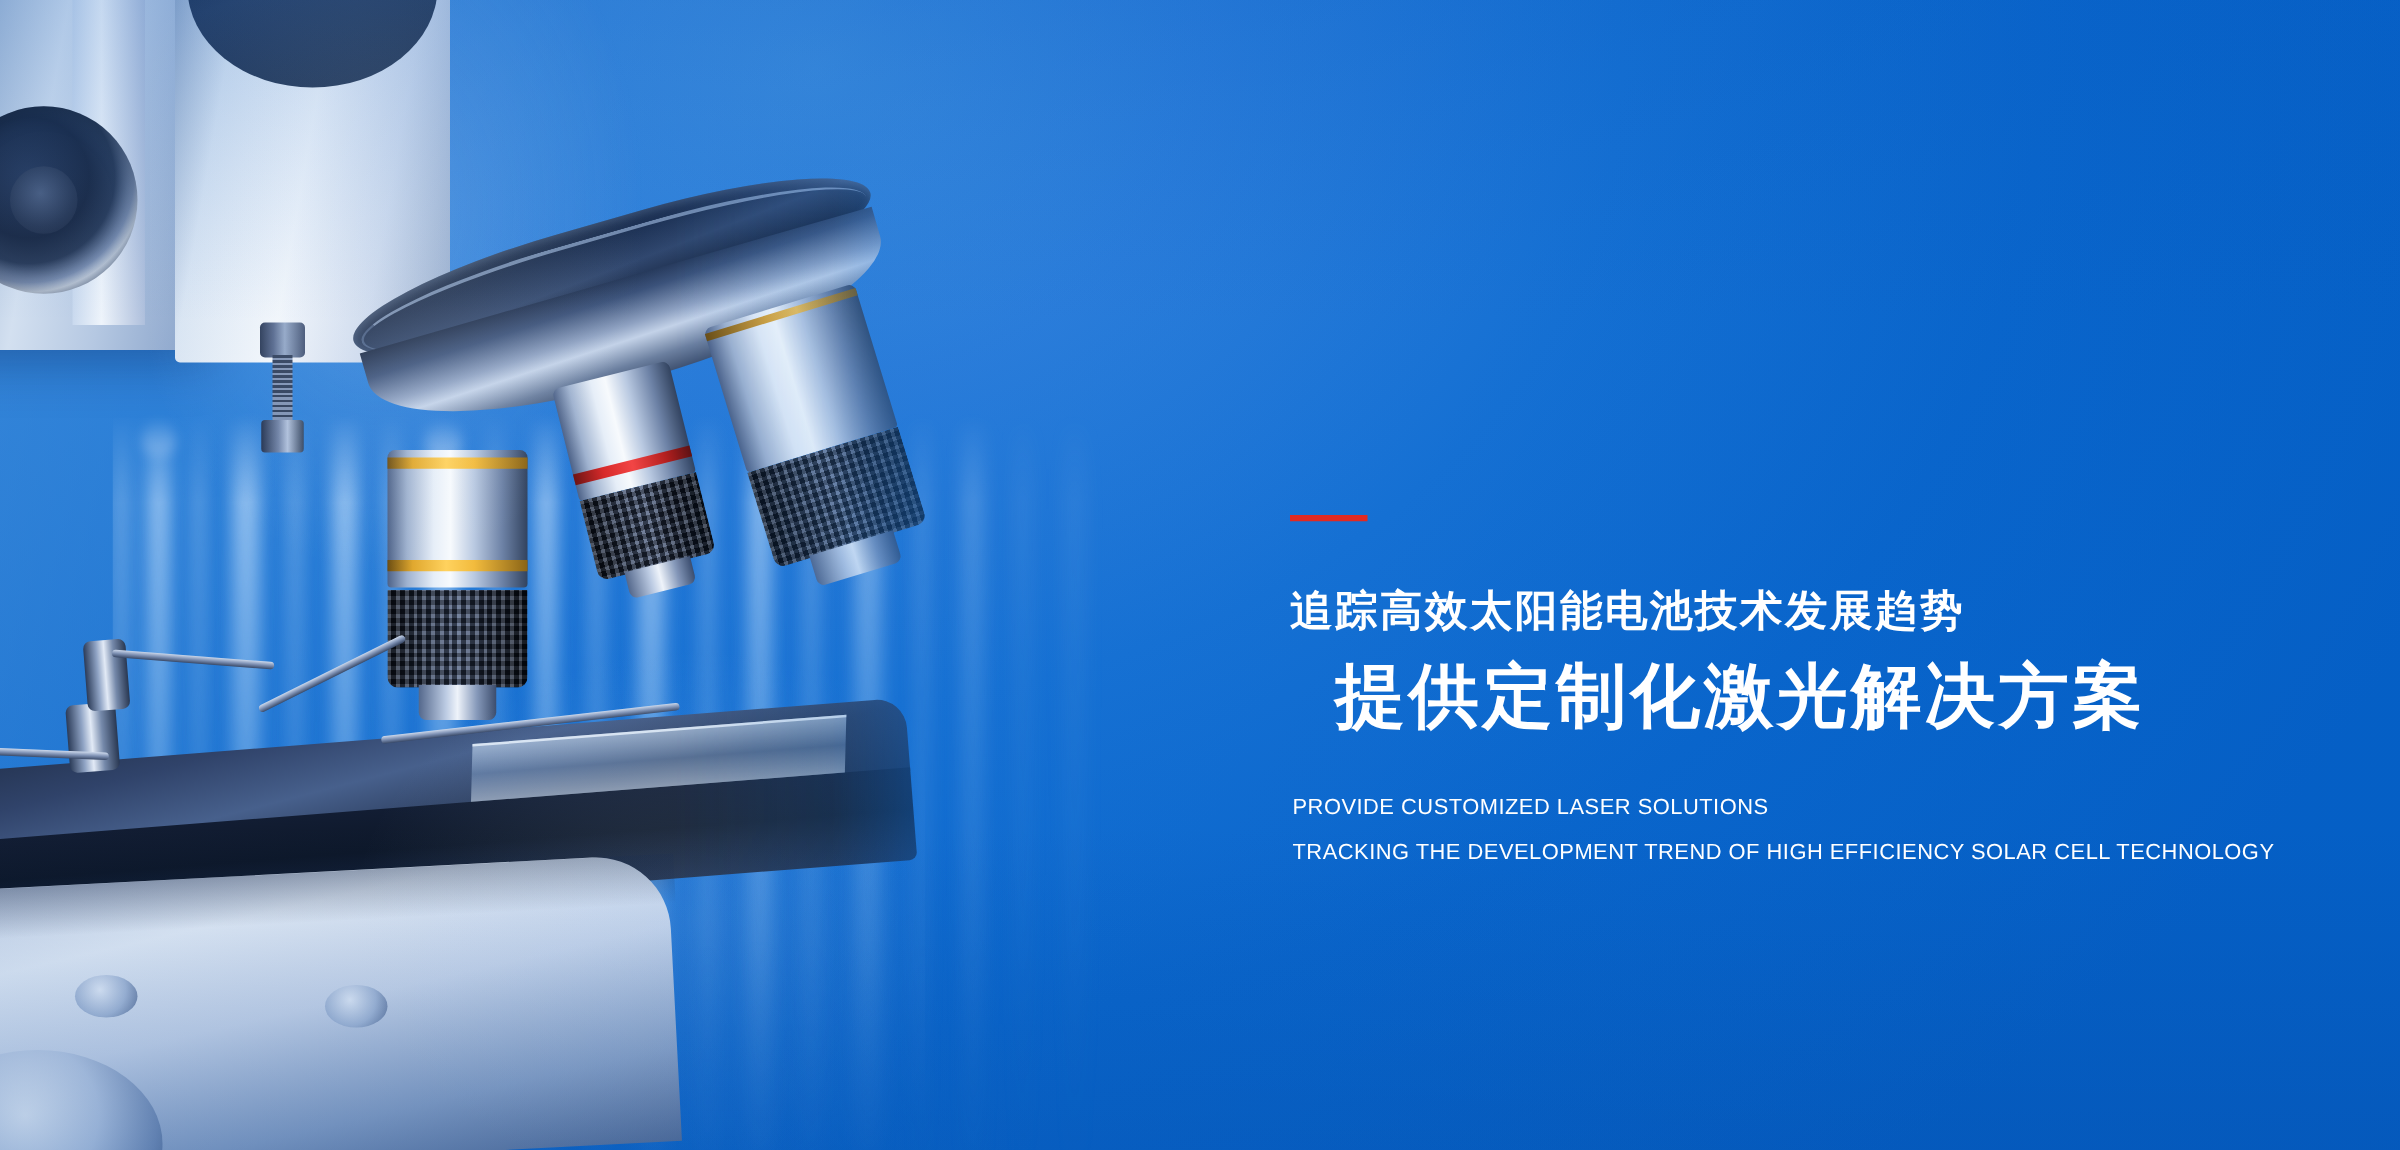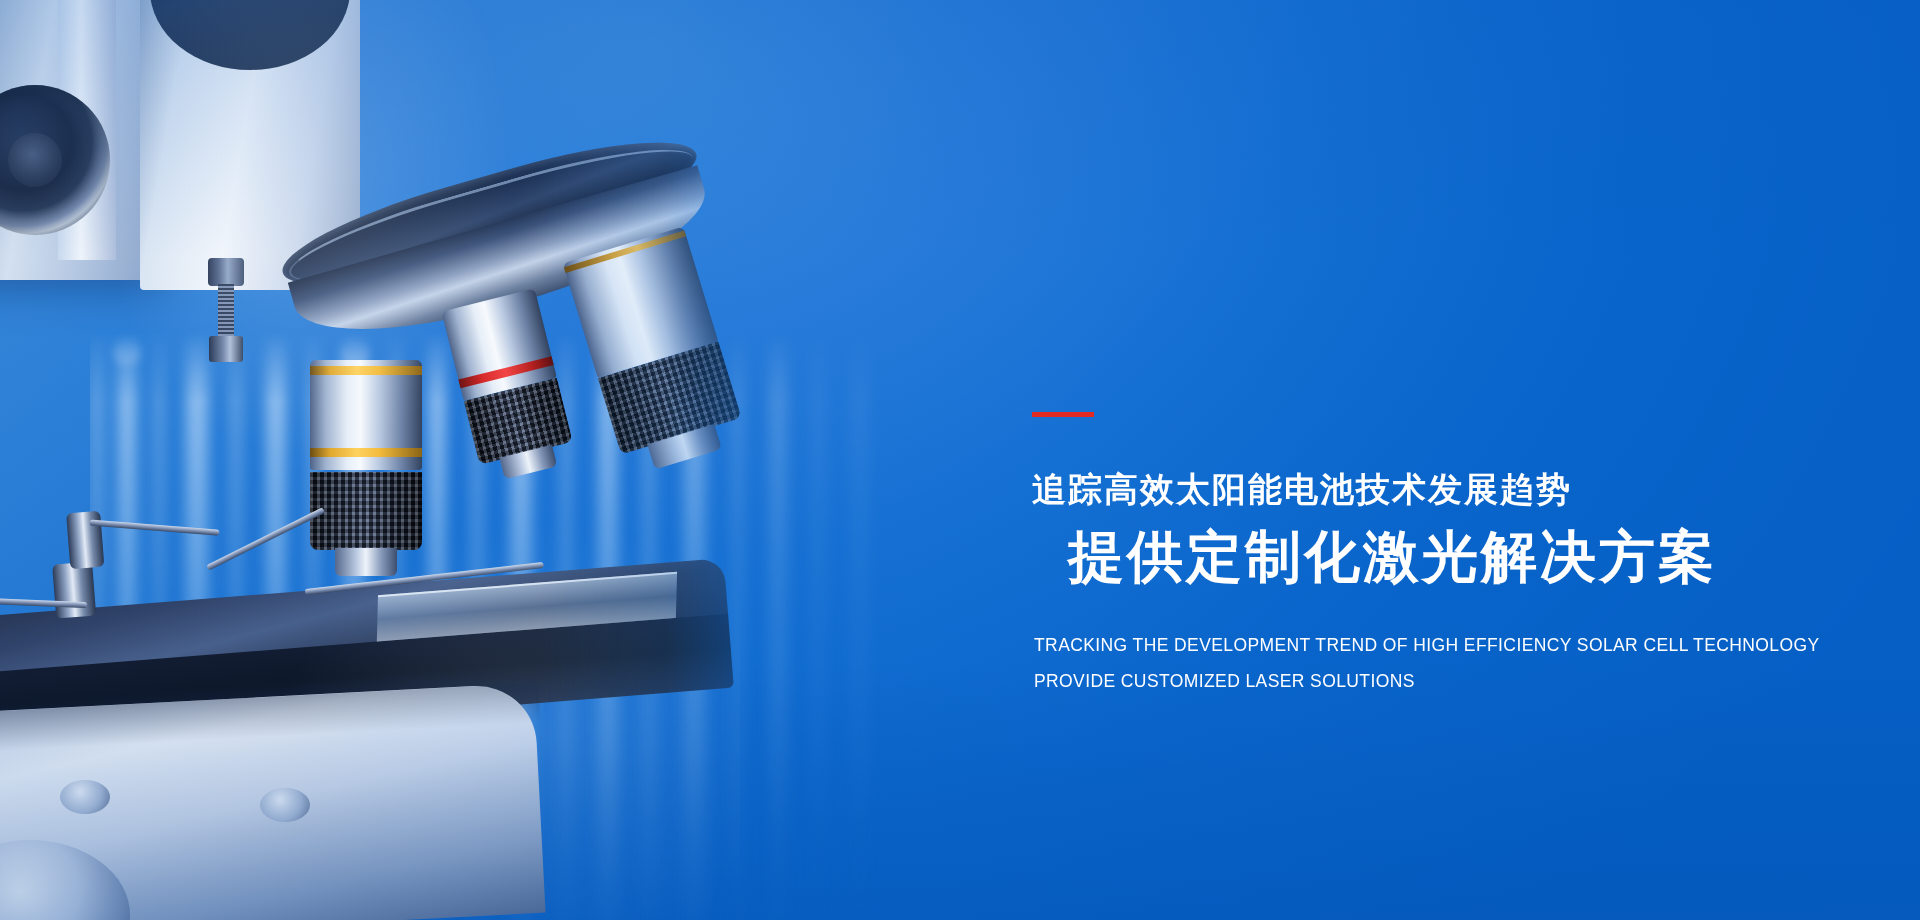--- a/index.html
+++ b/index.html
@@ -493,18 +493,18 @@
 
   <div class="content">
 
     <div class="accent-rule"></div>
 
     <div class="subhead">追踪高效太阳能电池技术发展趋势</div>
 
     <div class="headline">提供定制化激光解决方案</div>
 
     <div class="en-lines">
+      <div class="en-line">PROVIDE CUSTOMIZED LASER SOLUTIONS</div>
       <div class="en-line">TRACKING THE DEVELOPMENT TREND OF HIGH EFFICIENCY SOLAR CELL TECHNOLOGY</div>
-      <div class="en-line">PROVIDE CUSTOMIZED LASER SOLUTIONS</div>
     </div>
 
   </div>
 </div>
 
 </body></html>

